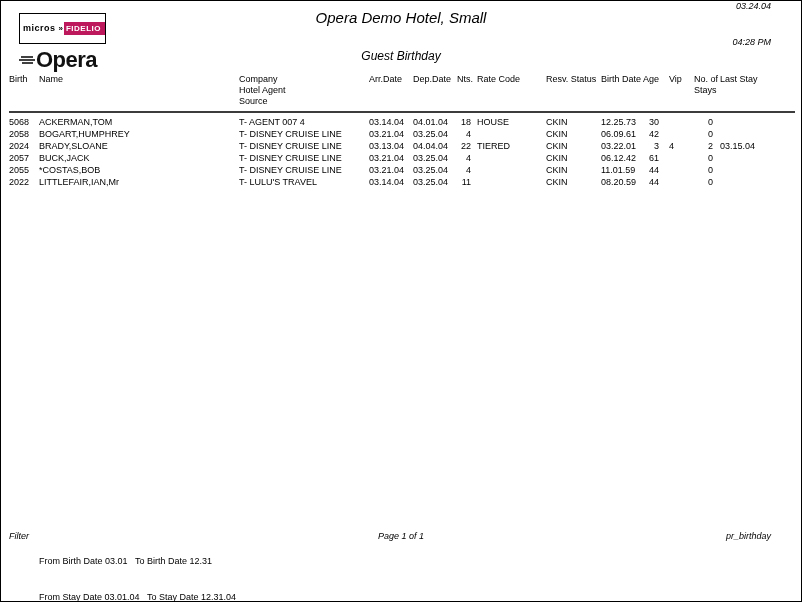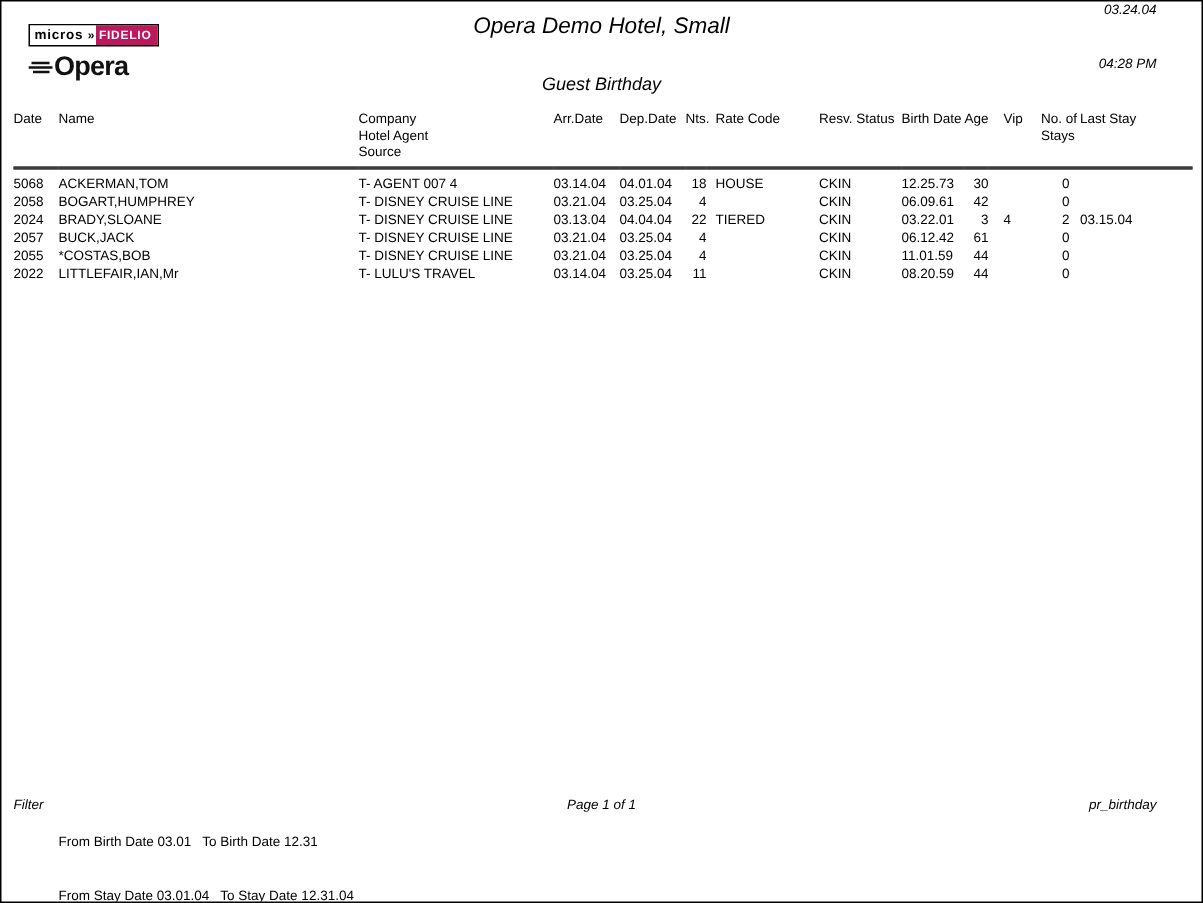--- a/index.html
+++ b/index.html
@@ -11,29 +11,29 @@
     background: #fff;
     border: 1px solid #000;
     color: #000;
     overflow: hidden;
   }
 
   
   .brand { position: absolute; left: 18px; top: 12px; }
   .mf-logo {
     display: inline-flex; align-items: center;
-    border: 1px solid #000; height: 15px; line-height: 13px;
+    border: 1px solid #000; height: 31px; line-height: 13px;
     font-weight: bold; font-size: 9px;
   }
   .mf-logo .micros { background: #fff; color: #000; padding: 0 2px 0 3px; letter-spacing: 0.5px; }
   .mf-logo .chev { background: #fff; color: #000; padding: 0 1px; font-size: 8px; }
   .mf-logo .fidelio { background: #be185d; color: #fff; padding: 0 4px 0 2px; font-size: 8px; letter-spacing: 0.5px; }
   .opera-logo { display: flex; align-items: center; margin-top: 3px; }
   .opera-logo svg { margin-right: -3px; }
-  .opera-word { font-size: 18px; font-weight: bold; letter-spacing: -0.5px; color: #111; }
+  .opera-word { font-size: 22px; font-weight: bold; letter-spacing: -0.5px; color: #111; }
 
   .hotel-title {
     position: absolute; top: 8px; left: 0; width: 100%;
     text-align: center; font-style: italic; font-size: 15px;
   }
   .report-title {
     position: absolute; top: 48px; left: 0; width: 100%;
     text-align: center; font-style: italic; font-weight: normal; font-size: 12px;
   }
   .run-date { position: absolute; top: 0;  right: 30px; font-style: italic; font-size: 9px; }
@@ -120,21 +120,21 @@
         <col class="c-rate">
         <col class="c-resv">
       <col class="c-birth">
         <col class="c-age">
         <col class="c-vip">
         <col class="c-stay">
         <col class="c-last">
     </colgroup>
     <thead>
       <tr>
-        <th>Date</th>
+        <th>Birth</th>
         <th>Name</th>
         <th>
           <div>Company</div>
           <div>Hotel Agent</div>
           <div>Source</div>
         </th>
         <th>Arr.Date</th>
         <th>Dep.Date</th>
         <th class="t-right">Nts.</th>
         <th class="pad-rate">Rate Code</th>

